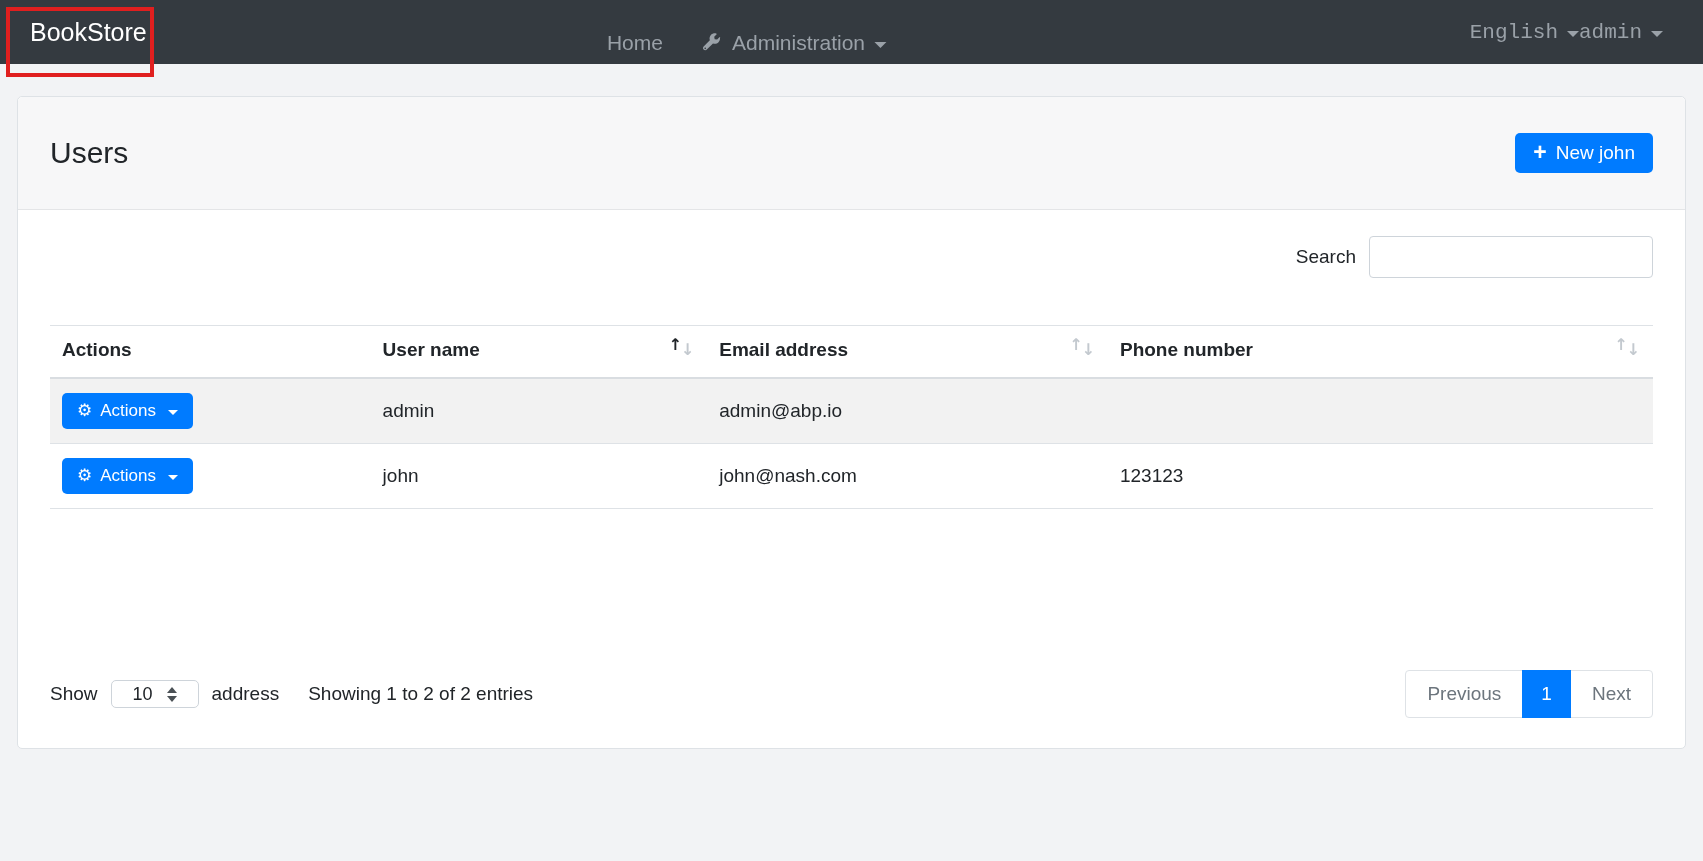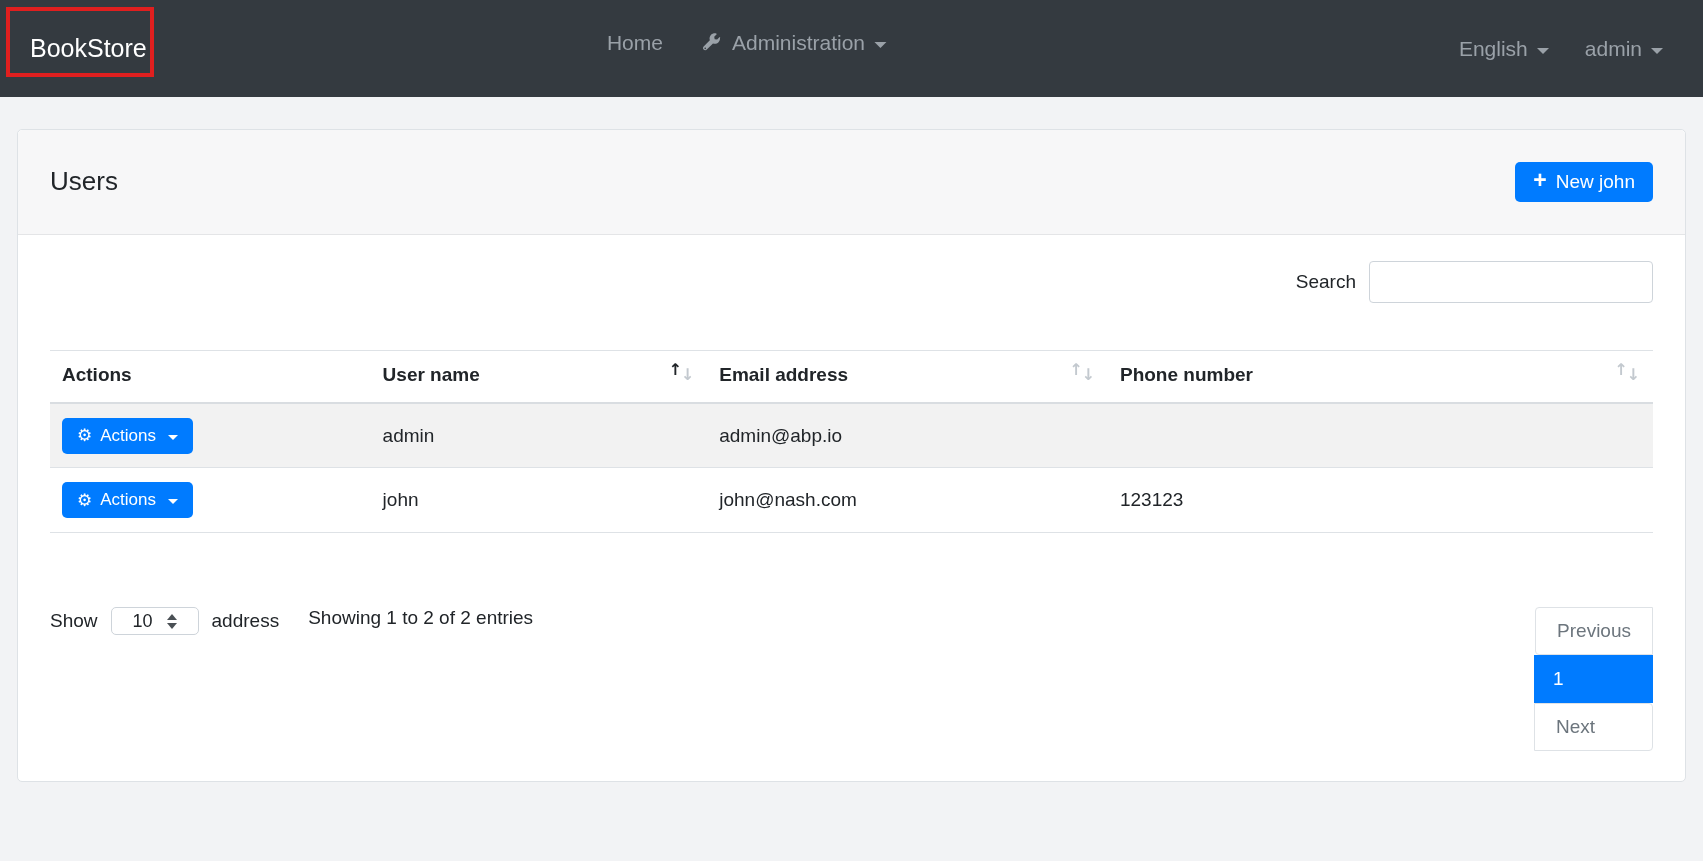--- a/index.html
+++ b/index.html
@@ -11,21 +11,21 @@
   *{box-sizing:border-box;}
   html,body{margin:0;padding:0;}
   body{
     width:1703px;height:861px;overflow:hidden;
     background:#f2f3f5;color:#212529;
     font-family:"Liberation Sans",sans-serif;
   }
 
   
   .navbar{
-    position:relative;height:97px;background:var(--navbar-bg);
+    position:relative;height:64px;background:var(--navbar-bg);
     display:flex;align-items:center;padding:0 40px 0 18px;
   }
   .annotation{
     position:absolute;left:6px;top:7px;width:148px;height:70px;
     border:4px solid var(--annotation-red);pointer-events:none;z-index:5;
   }
   .brand{color:#ffffff;font-size:25px;text-decoration:none;margin-left:12px;cursor:pointer;}
   .nav-center{
     position:absolute;left:50%;top:0;height:85px;
     transform:translateX(calc(-50% - 105px));
@@ -34,35 +34,35 @@
   .nav-link{
     color:#9aa1a8;font-size:21px;display:inline-flex;align-items:center;cursor:pointer;
     text-decoration:none;
   }
   .nav-link .wrench{margin-right:10px;display:inline-flex;}
   .caret{
     display:inline-block;width:0;height:0;margin-left:9px;margin-top:4px;
     border-left:6px solid transparent;border-right:6px solid transparent;
     border-top:6px solid #9aa1a8;
   }
-  .nav-right{margin-left:auto;display:flex;align-items:center;gap:36px;}
+  .nav-right{margin-left:auto;display:flex;align-items:center;font-family:Liberation Mono, monospace;}
   .nav-right .nav-link{font-size:21px;}
 
   
   .page{padding:32px 17px 0;}
   .card{
     background:#fff;border:1px solid #dee2e6;border-radius:5px;
     min-height:653px;display:flex;flex-direction:column;
   }
   .card-header{
     background:#f7f7f8;border-bottom:1px solid #e4e5e7;
     border-radius:5px 5px 0 0;
     padding:19px 32px;display:flex;align-items:center;justify-content:space-between;
   }
-  .card-title{font-size:26px;font-weight:400;}
+  .card-title{font-size:30px;font-weight:400;}
   .btn{
     background:var(--primary);color:#fff;border:none;border-radius:5px;
     font-family:"Liberation Sans",sans-serif;cursor:pointer;
     display:inline-flex;align-items:center;
   }
   .btn-new{font-size:19px;padding:9px 18px;gap:9px;}
   .plus-ic{font-size:23px;font-weight:700;line-height:1;margin-top:-2px;}
 
   .card-body{padding:26px 32px 30px;display:flex;flex-direction:column;flex:1;gap:21px;}
 
@@ -99,33 +99,33 @@
   tbody tr.striped{background:var(--row-stripe);}
   .btn-actions{font-size:17px;padding:8px 15px;gap:8px;border-radius:5px;}
   .gear-ic{font-family:"DejaVu Sans",sans-serif;font-size:17px;line-height:1;}
   .caret-white{
     display:inline-block;width:0;height:0;margin-left:4px;margin-top:3px;
     border-left:5px solid transparent;border-right:5px solid transparent;
     border-top:5px solid #fff;
   }
 
   
-  .table-footer{margin-top:auto;display:flex;align-items:flex-start;font-size:19px;}
+  .table-footer{margin-top:auto;display:flex;align-items:center;font-size:19px;}
   .length-group{display:flex;align-items:center;gap:13px;}
   .select-box{
     width:88px;height:28px;border:1px solid #ced4da;border-radius:5px;background:#fff;
     display:flex;align-items:center;justify-content:center;gap:14px;
     font-size:18px;cursor:pointer;
   }
   .sel-arrows{display:flex;flex-direction:column;gap:3px;}
   .sel-arrows i{display:block;width:0;height:0;border-left:5px solid transparent;border-right:5px solid transparent;}
   .sel-arrows .a-up{border-bottom:6px solid #4a5055;}
   .sel-arrows .a-dn{border-top:6px solid #4a5055;}
   .info{margin-left:29px;}
-  .pagination{margin-left:auto;display:flex;flex-direction:column;}
+  .pagination{margin-left:auto;display:flex;}
   .page-item{
     border:1px solid #dee2e6;background:#fff;color:#6c757d;
     padding:12px 21px;font-size:19px;cursor:pointer;user-select:none;
   }
   .page-item + .page-item{margin-left:-1px;}
   .page-item.first{border-radius:4px 0 0 4px;}
   .page-item.last{border-radius:0 4px 4px 0;}
   .page-item.active{background:var(--primary);border-color:var(--primary);color:#fff;padding:12px 18px;position:relative;z-index:2;}
 </style>
 </head>

